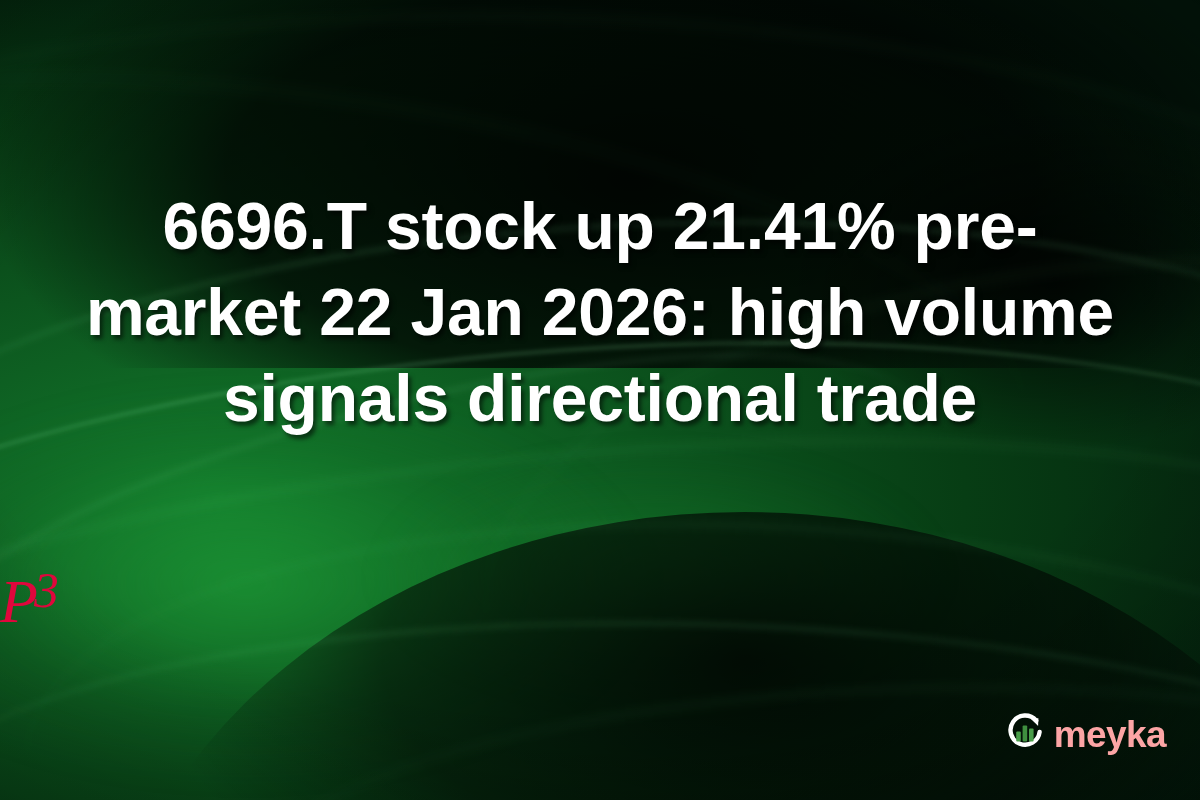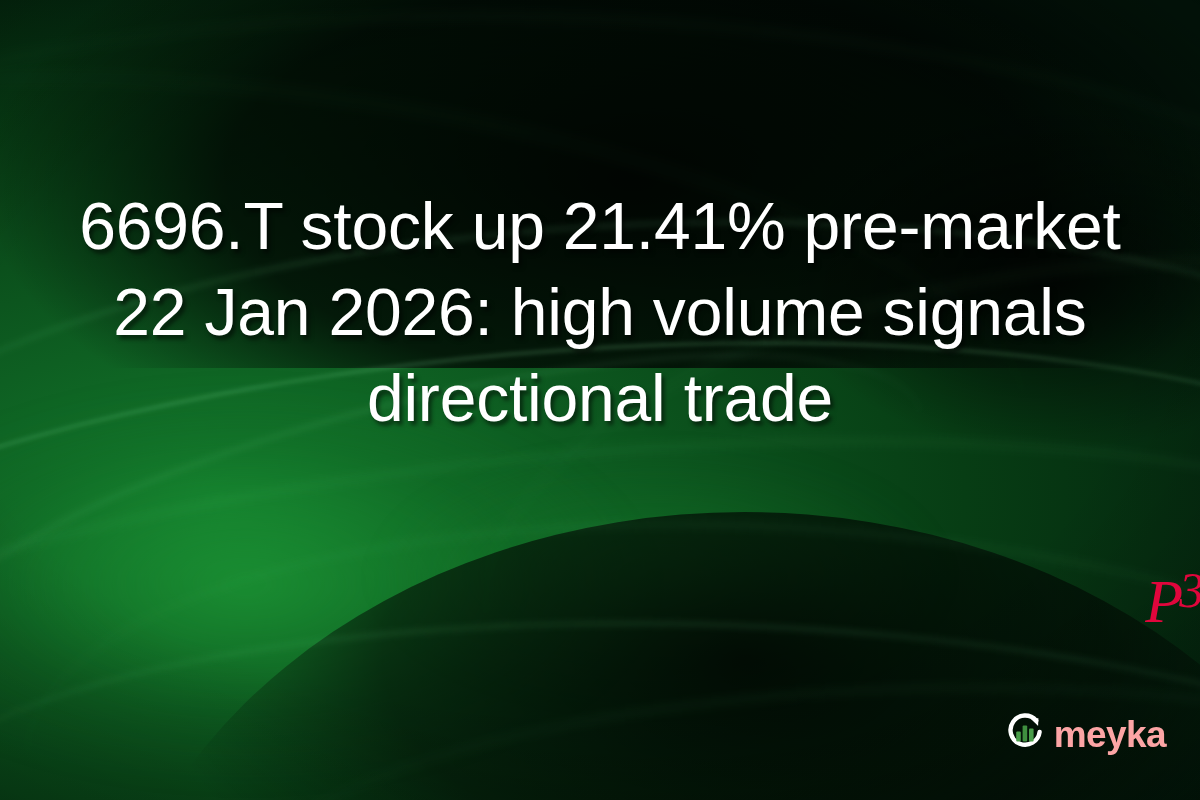--- a/index.html
+++ b/index.html
@@ -102,33 +102,33 @@
     position: absolute;
     left: 0;
     right: 0;
     top: 140px;
     padding: 0 64px;
     box-sizing: border-box;
     text-align: center;
     color: #ffffff;
     font-size: 66px;
     line-height: 1.30;
-    font-weight: 400;
+    font-weight: 700;
     letter-spacing: -0.2px;
     text-shadow: 3px 4px 4px rgba(0,0,0,.55);
     white-space: pre-line;
   }
 
   
   .monogram {
     position: absolute;
-    left: 8px;
+    left: 0;
     right: 0;
     top: 566px;
-    text-align: right;
+    text-align: left;
     color: #e0063c;
     font-family: "Liberation Serif", "DejaVu Serif", serif;
     font-style: italic;
     font-size: 62px;
     line-height: 1;
     letter-spacing: -4px;
   }
   .monogram .sup {
     font-size: 0.80em;
     vertical-align: 0.30em;

